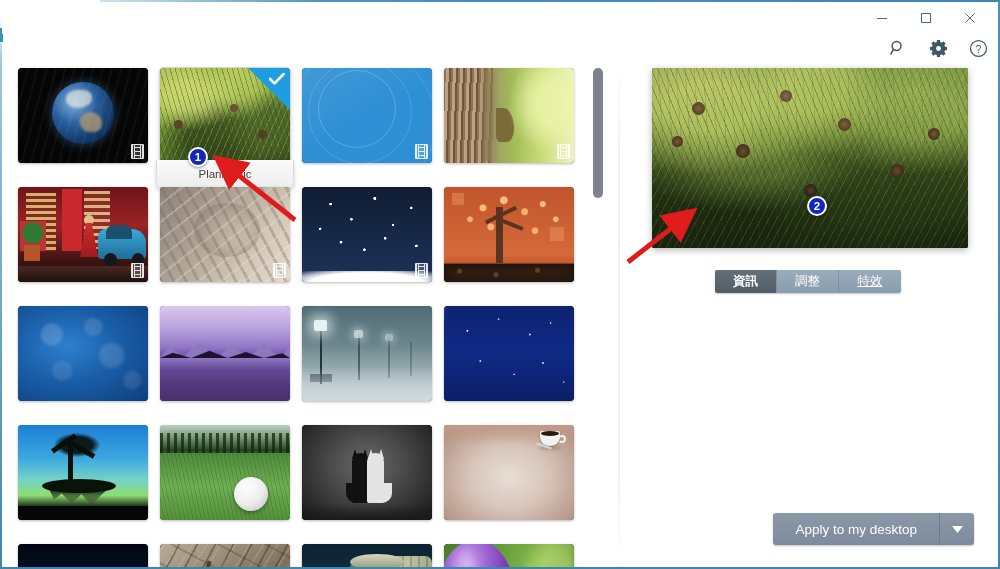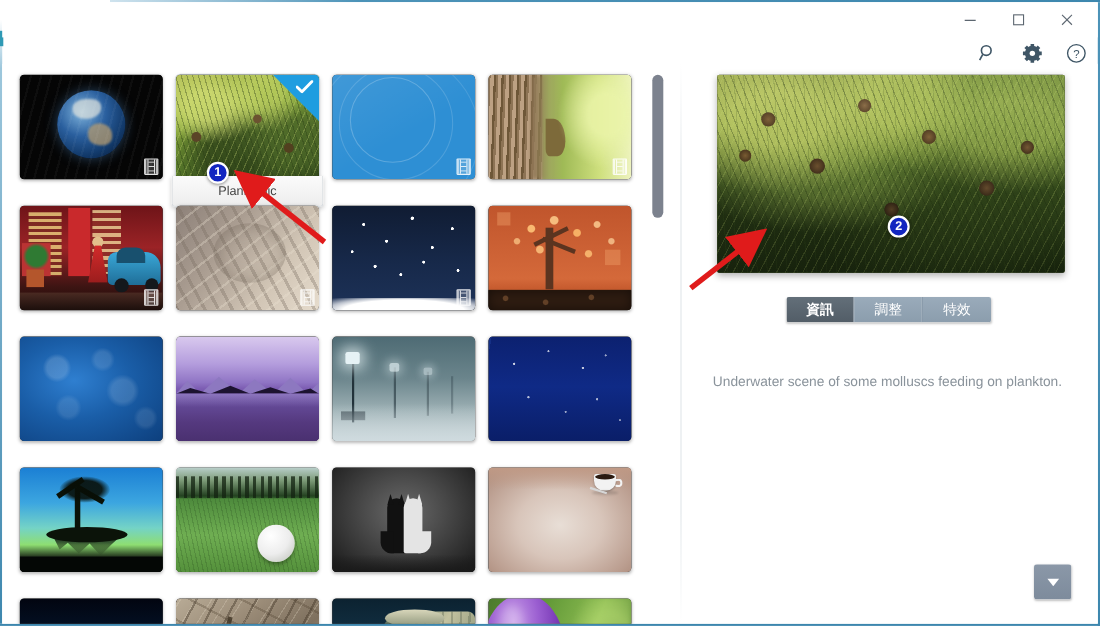--- a/index.html
+++ b/index.html
@@ -175,21 +175,21 @@
     box-shadow: 0 1px 2px rgba(0,0,0,.22);
   }
   .tab {
     display: flex; align-items: center; justify-content: center;
     min-width: 62px; padding: 0 12px; height: 23px;
     font-size: 12.5px; color: #ffffff;
     background: linear-gradient(to bottom,#9aabba,#8b9dad);
     border-right: 1px solid #7d90a1;
     cursor: default;
   }
-  .tab:last-child { border-right: none; }
+  .tab:last-child { border-right: none; text-decoration: underline; }
   .tab.active {
     background: linear-gradient(to bottom,#636f79,#525d67);
     font-weight: bold;
   }
 
   .info-title {
     position: absolute; left: 28px; top: 245px;
     font-size: 19px; color: #4a5560; font-weight: normal;
     letter-spacing: .2px;
   }
@@ -737,23 +737,25 @@
           <span>資訊</span>
         </div>
         <div class="tab">
           <span>調整</span>
         </div>
         <div class="tab">
           <span>特效</span>
         </div>
       </div>
 
-      <div class="info-desc">Underwater scene of some molluscs feeding on plankton.</div>
 
       <div class="apply-wrap">
+        <div class="apply-btn">
+          <span>Apply to my desktop</span>
+        </div>
         <div class="apply-caret">
           <svg width="11" height="7" viewBox="0 0 11 7">
             <polygon points="0,0 11,0 5.5,7" fill="#ffffff"></polygon>
           </svg>
         </div>
       </div>
     </div>
   </div>
 
   <svg class="arrow-svg" style="left:200px;top:150px;" width="110" height="80">

